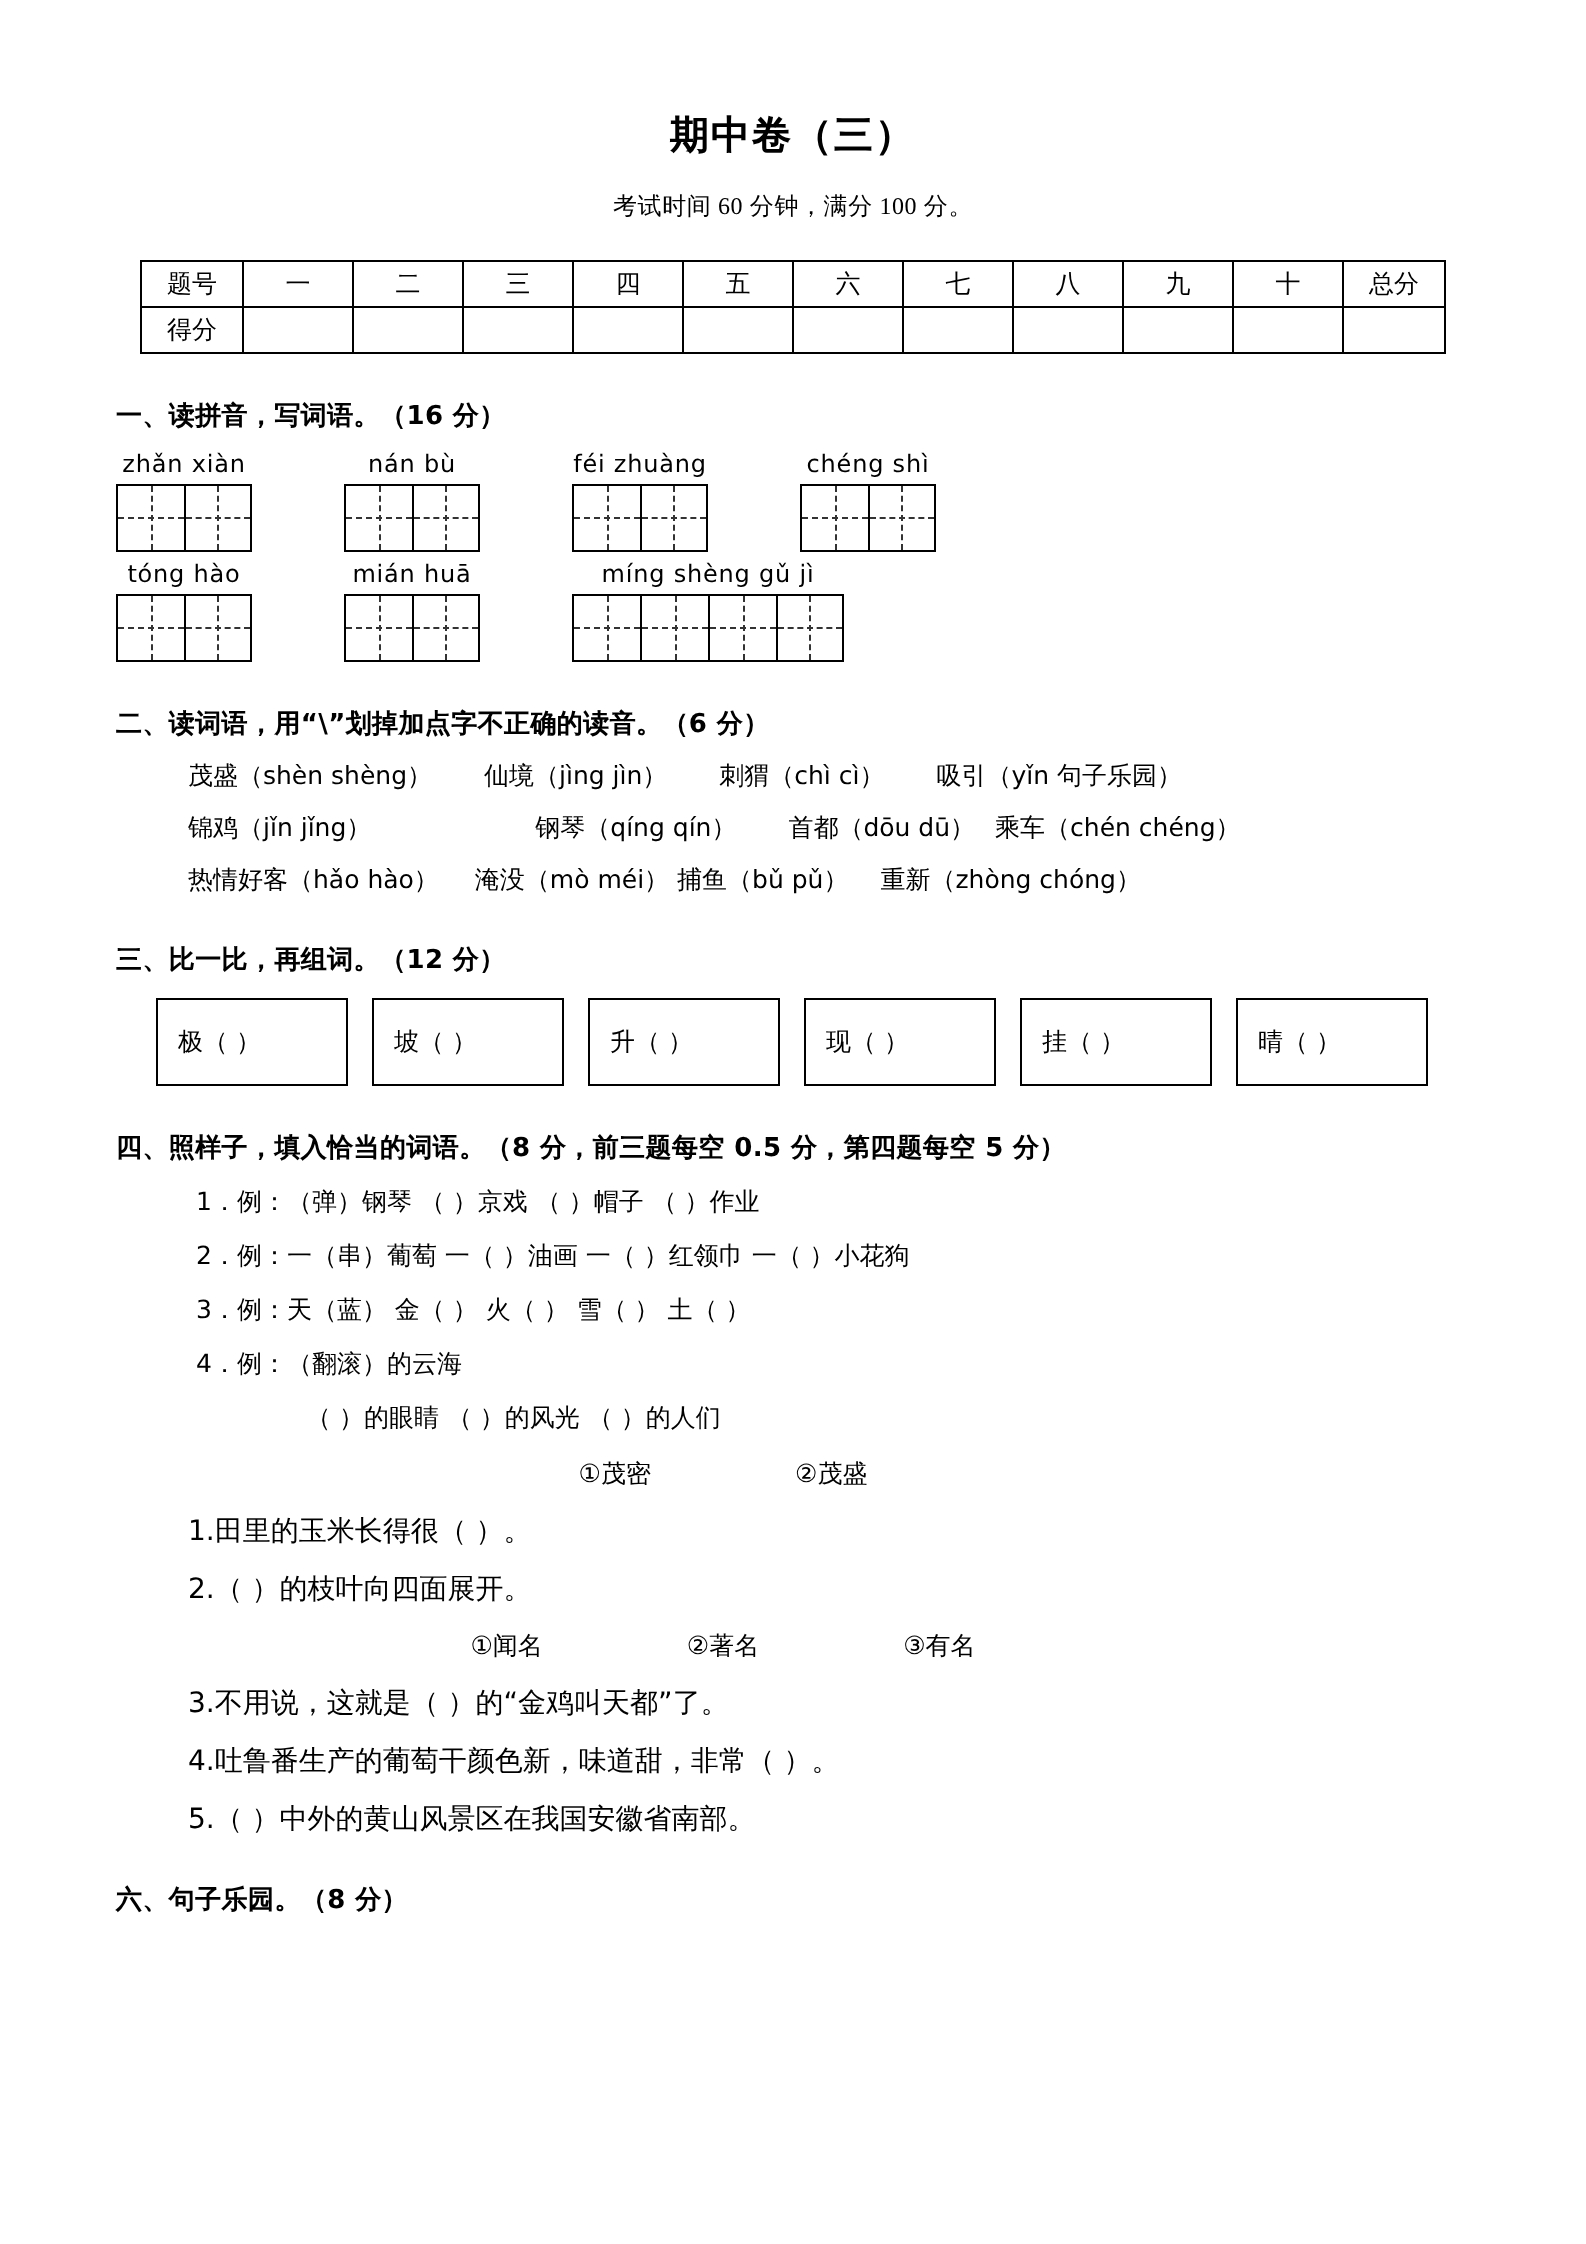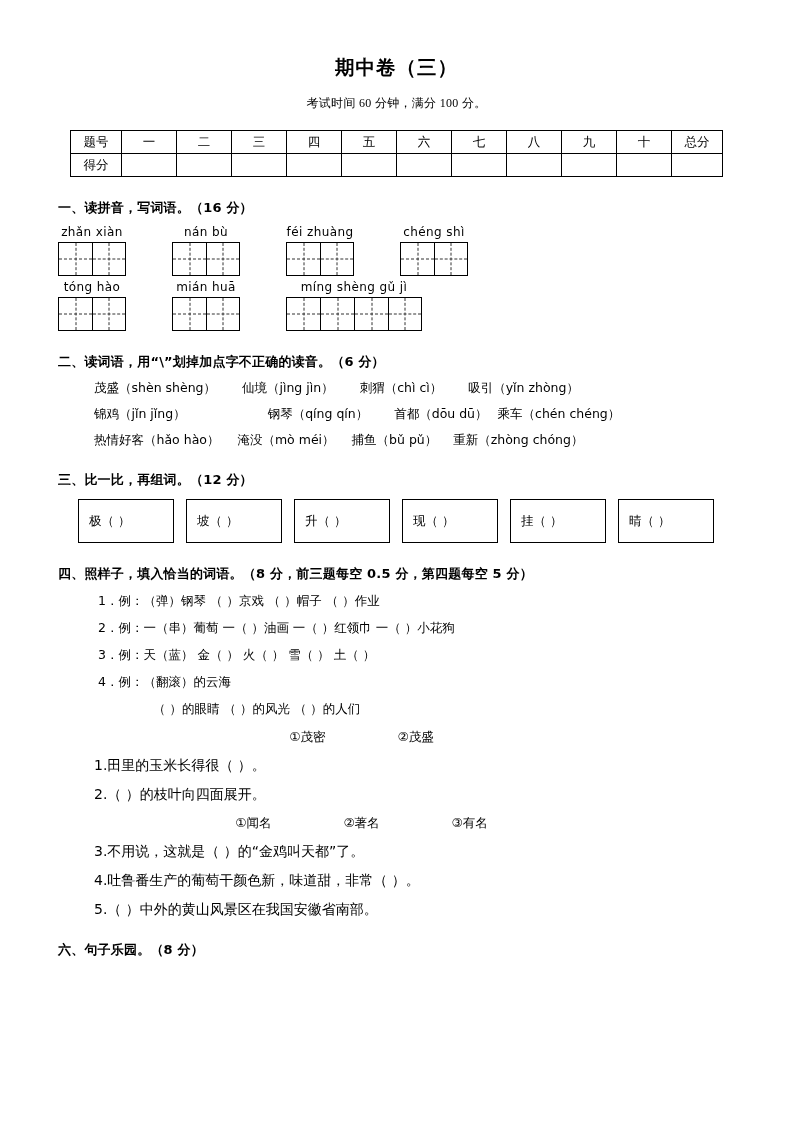--- a/index.html
+++ b/index.html
@@ -299,21 +299,21 @@
     <span class="choice-item">
       <span>茂盛</span><span>（shèn  shèng）</span>
     </span>
     <span class="choice-item">
       <span>仙境</span><span>（jìng  jìn）</span>
     </span>
     <span class="choice-item">
       <span>刺猬</span><span>（chì  cì）</span>
     </span>
     <span class="choice-item">
-      <span>吸引</span><span>（yǐn  zhòng）</span>
+      <span>吸引</span><span>（yǐn  句子乐园）</span>
     </span>
   </div>
 
   <div class="choice-line">
     <span class="choice-item" style="margin-right:78px">
       <span>锦鸡</span><span>（jǐn  jǐng）</span>
     </span>
     <span class="choice-item">
       <span>钢琴</span><span>（qíng  qín）</span>
     </span>
@@ -322,21 +322,21 @@
     </span>
     <span class="choice-item" style="margin-right:0">
       <span>乘车</span><span>（chén  chéng）</span>
     </span>
   </div>
 
   <div class="choice-line">
     <span class="choice-item" style="margin-right:14px">
       <span>热情好客</span><span>（hǎo  hào）</span>
     </span>
-    <span class="choice-item" style="margin-right:13px">
+    <span class="choice-item" style="margin-right:0">
       <span>淹没</span><span>（mò  méi）</span>
     </span>
     <span class="choice-item" style="margin-right:12px">
       <span>捕鱼</span><span>（bǔ  pǔ）</span>
     </span>
     <span class="choice-item" style="margin-right:0">
       <span>重新</span><span>（zhòng  chóng）</span>
     </span>
   </div>
 

